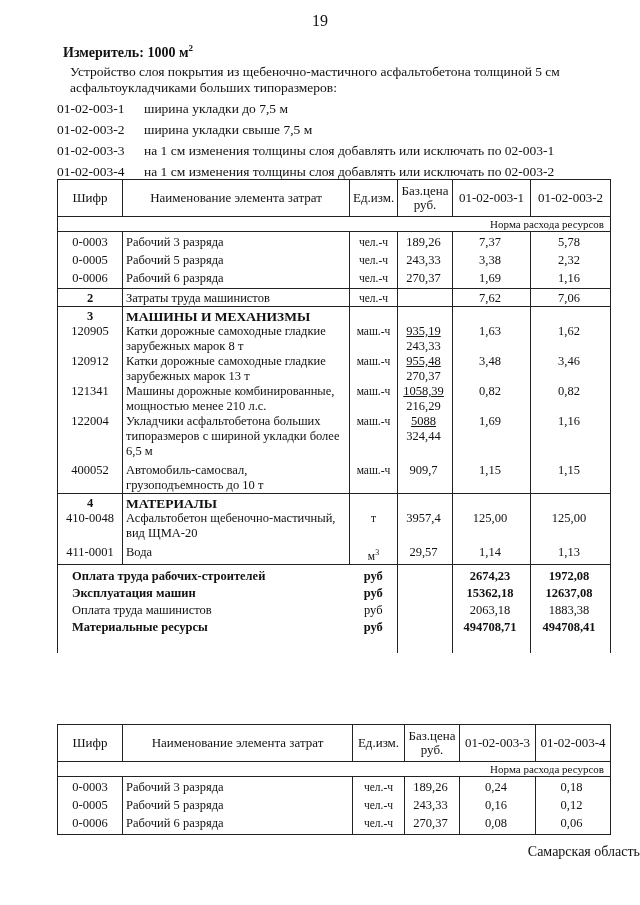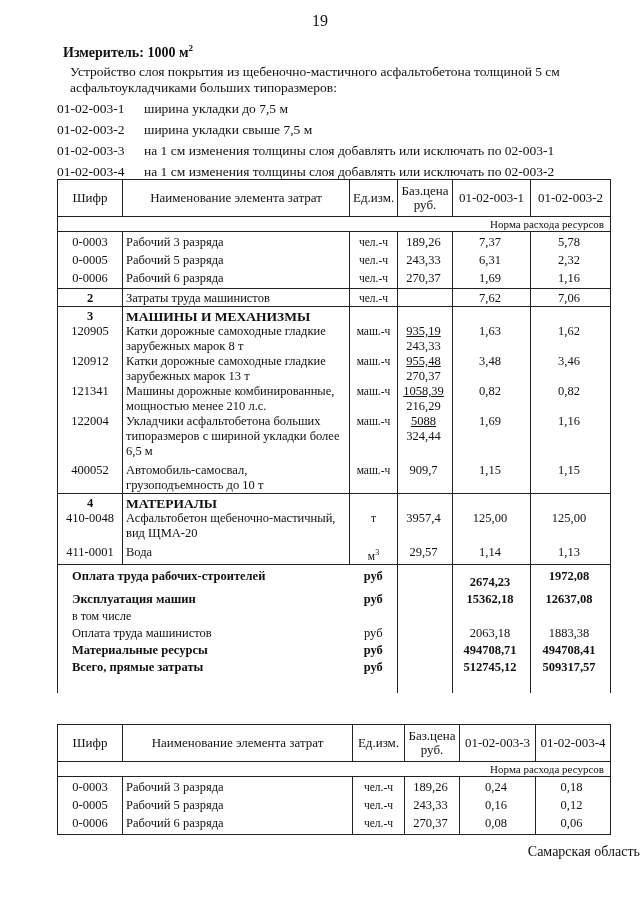--- a/index.html
+++ b/index.html
@@ -84,21 +84,21 @@
     <td class="vb unit" style="padding-top:3px">чел.-ч</td>
     <td class="vb num" style="padding-top:3px">189,26</td>
     <td class="vb num" style="padding-top:3px">7,37</td>
     <td class="vb num" style="padding-top:3px">5,78</td>
   </tr>
   <tr>
     <td class="vb code" style="padding-top:3px">0-0005</td>
     <td class="vb" style="padding-top:3px">Рабочий 5 разряда</td>
     <td class="vb unit" style="padding-top:3px">чел.-ч</td>
     <td class="vb num" style="padding-top:3px">243,33</td>
-    <td class="vb num" style="padding-top:3px">6,31</td>
+    <td class="vb num" style="padding-top:3px">3,38</td>
     <td class="vb num" style="padding-top:3px">2,32</td>
   </tr>
   <tr>
     <td class="vb code" style="padding-top:3px;padding-bottom:2px">0-0006</td>
     <td class="vb" style="padding-top:3px">Рабочий 6 разряда</td>
     <td class="vb unit" style="padding-top:3px">чел.-ч</td>
     <td class="vb num" style="padding-top:3px">270,37</td>
     <td class="vb num" style="padding-top:3px">1,69</td>
     <td class="vb num" style="padding-top:3px">1,16</td>
   </tr>
@@ -216,57 +216,43 @@
     <td class="vb bb num" style="padding-top:4px">29,57</td>
     <td class="vb bb num" style="padding-top:4px">1,14</td>
     <td class="vb bb num" style="padding-top:4px">1,13</td>
   </tr>
 
 
   <tr class="tot">
     <td colspan="2" class="vl bold" style="padding-left:14px;padding-top:3px">Оплата труда рабочих-строителей</td>
     <td class="bold unit" style="font-size:12.5px;padding-top:3px">руб</td>
     <td class="vl" style="border-right:1px solid #222"></td>
-    <td class="num bold" style="border-right:1px solid #222;padding-top:9px">2674,23</td>
+    <td class="num bold" style="border-right:1px solid #222;padding-top:3px">2674,23</td>
     <td class="num bold vr" style="padding-top:3px">1972,08</td>
   </tr>
   <tr class="tot">
     <td colspan="2" class="vl bold" style="padding-left:14px">Эксплуатация машин</td>
     <td class="bold unit" style="font-size:12.5px">руб</td>
     <td class="vl" style="border-right:1px solid #222"></td>
     <td class="num bold" style="border-right:1px solid #222">15362,18</td>
     <td class="num bold vr">12637,08</td>
   </tr>
   <tr class="tot">
-    <td colspan="2" class="vl" style="padding-left:14px;font-size:12px">в том числе</td>
-    <td class="unit"></td>
-    <td class="vl" style="border-right:1px solid #222"></td>
-    <td class="num" style="border-right:1px solid #222"></td>
-    <td class="num vr"></td>
-  </tr>
-  <tr class="tot">
     <td colspan="2" class="vl" style="padding-left:14px">Оплата труда машинистов</td>
     <td class="unit" style="font-size:12.5px">руб</td>
     <td class="vl" style="border-right:1px solid #222"></td>
     <td class="num" style="border-right:1px solid #222">2063,18</td>
     <td class="num vr">1883,38</td>
   </tr>
   <tr class="tot">
     <td colspan="2" class="vl bold" style="padding-left:14px">Материальные ресурсы</td>
     <td class="bold unit" style="font-size:12.5px">руб</td>
     <td class="vl" style="border-right:1px solid #222"></td>
     <td class="num bold" style="border-right:1px solid #222">494708,71</td>
     <td class="num bold vr">494708,41</td>
-  </tr>
-  <tr class="tot">
-    <td colspan="2" class="vl bold" style="padding-left:14px">Всего, прямые затраты</td>
-    <td class="bold unit" style="font-size:12.5px">руб</td>
-    <td class="vl" style="border-right:1px solid #222"></td>
-    <td class="num bold" style="border-right:1px solid #222">512745,12</td>
-    <td class="num bold vr">509317,57</td>
   </tr>
   <tr class="tot">
     <td colspan="2" class="vl bb" style="height:14px"></td>
     <td class="bb"></td>
     <td class="vl bb" style="border-right:1px solid #222"></td>
     <td class="bb" style="border-right:1px solid #222"></td>
     <td class="bb vr"></td>
   </tr>
 </tbody>
   </table>

